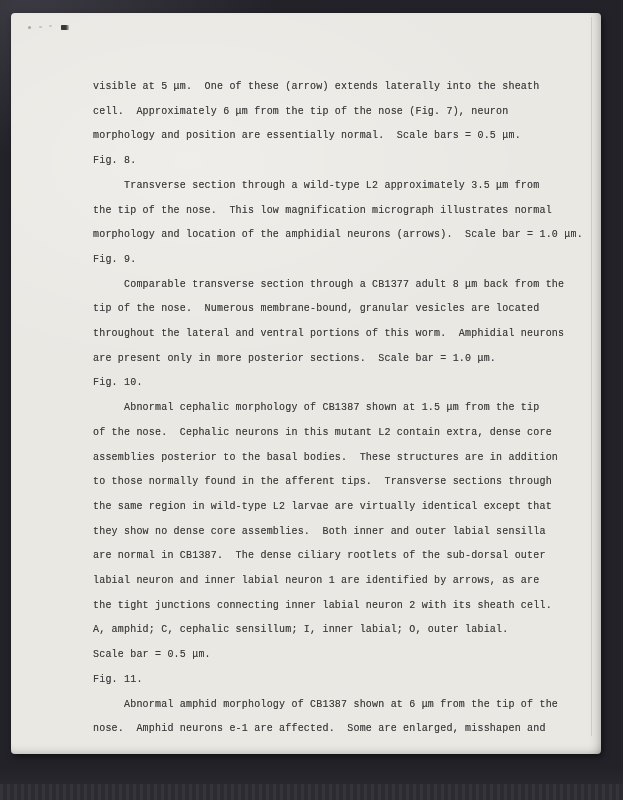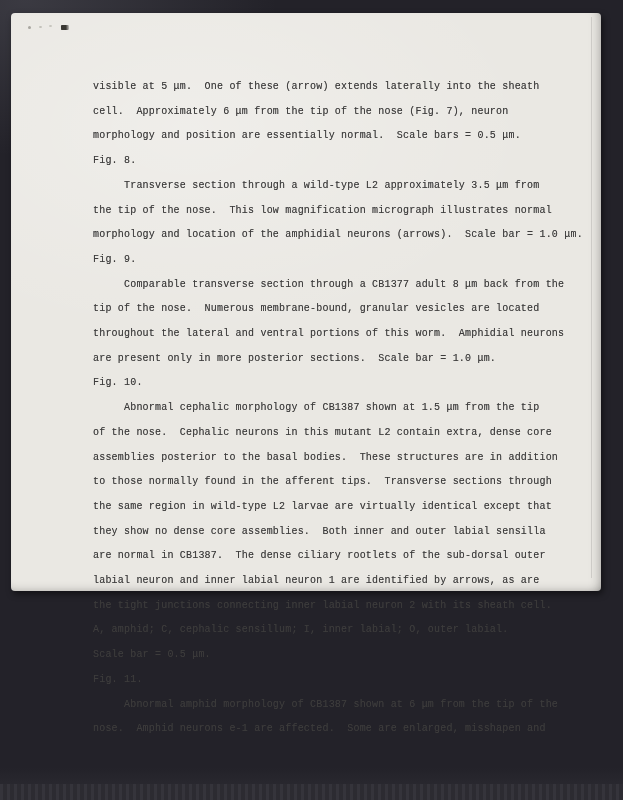--- a/index.html
+++ b/index.html
@@ -20,21 +20,21 @@
   }
   .bottom-strip{
     position:absolute;left:0;bottom:0;width:623px;height:16px;
     background:
       repeating-linear-gradient(90deg, rgba(255,255,255,0.035) 0 3px, rgba(0,0,0,0.05) 3px 7px),
       var(--bg-bottom);
   }
   .paper{
     position:absolute;
     left:11px; top:13px;
-    width:590px; height:578px;
+    width:590px; height:741px;
     background:
       radial-gradient(500px 300px at 30% 20%, rgba(255,255,255,0.25), rgba(0,0,0,0) 70%),
       var(--paper);
     border-radius:4px;
     box-shadow: inset -10px 0 12px -10px rgba(0,0,0,0.35),
                 inset 0 -8px 10px -8px rgba(0,0,0,0.25),
                 2px 3px 6px rgba(0,0,0,0.5);
   }
   .paper-edge-line{
     position:absolute; top:4px; right:9px; width:1px; height:97%;

